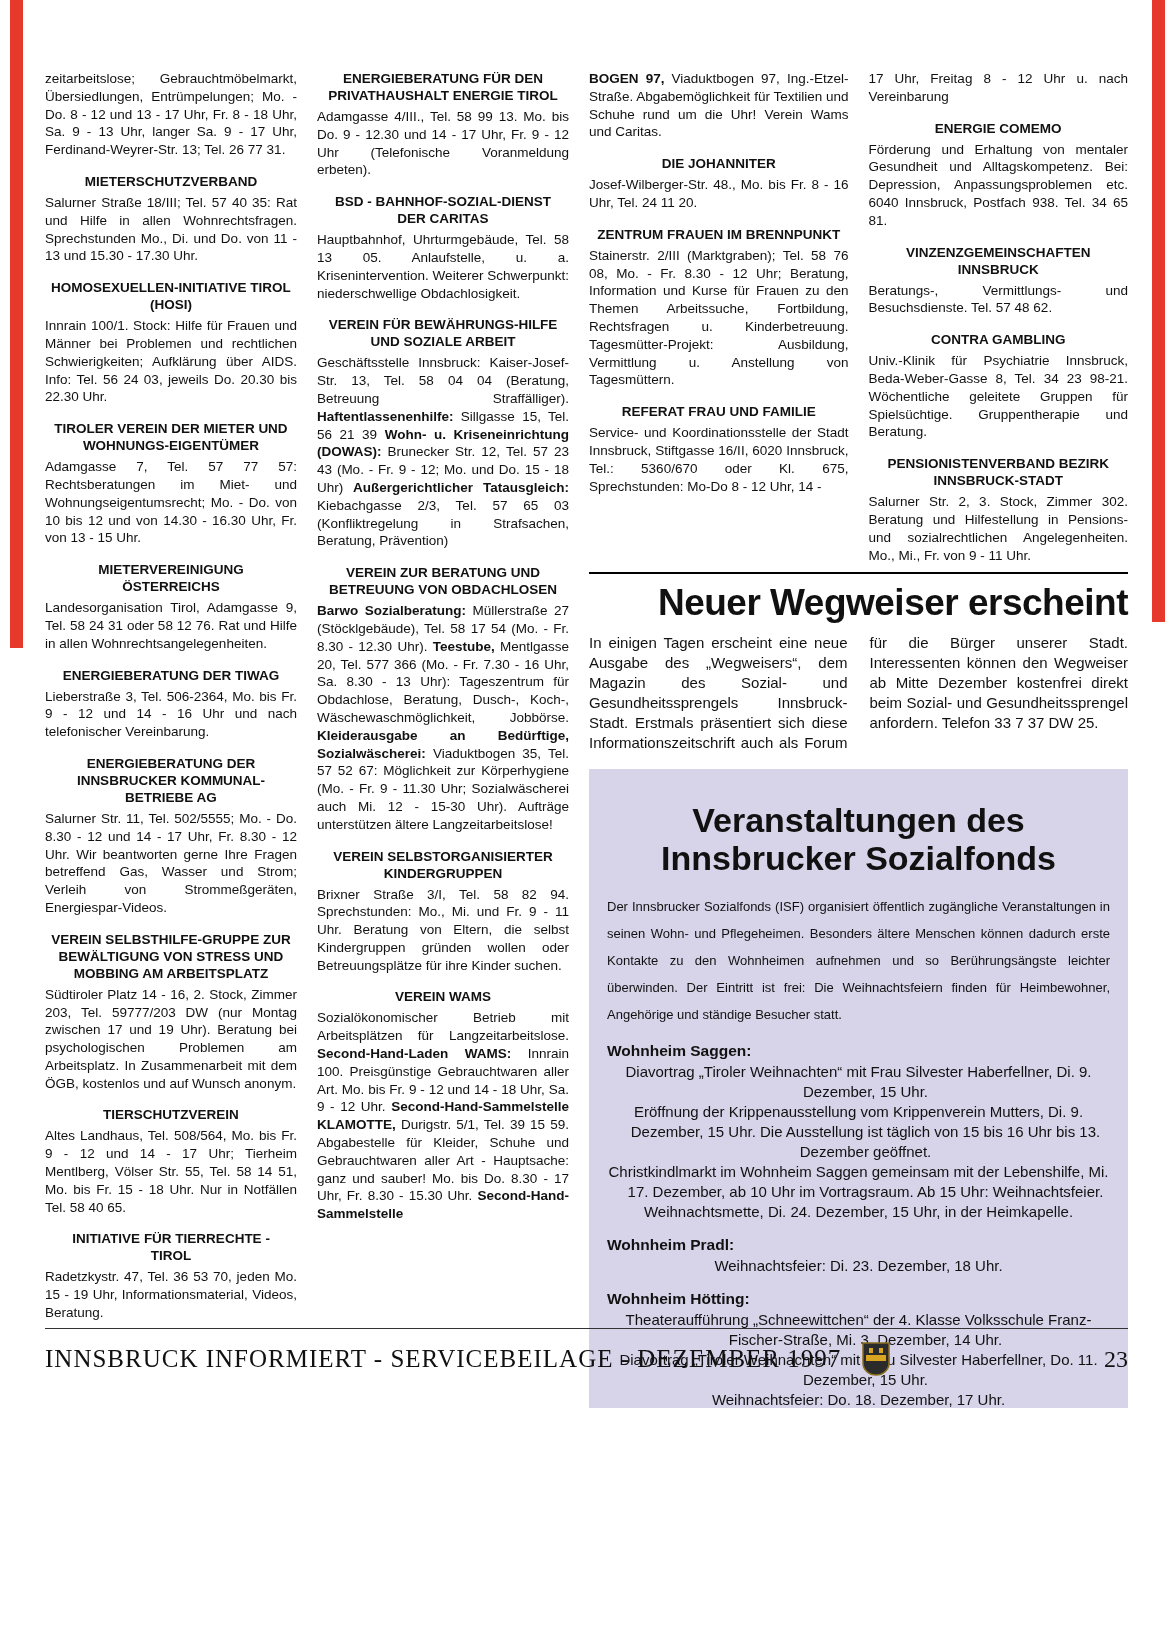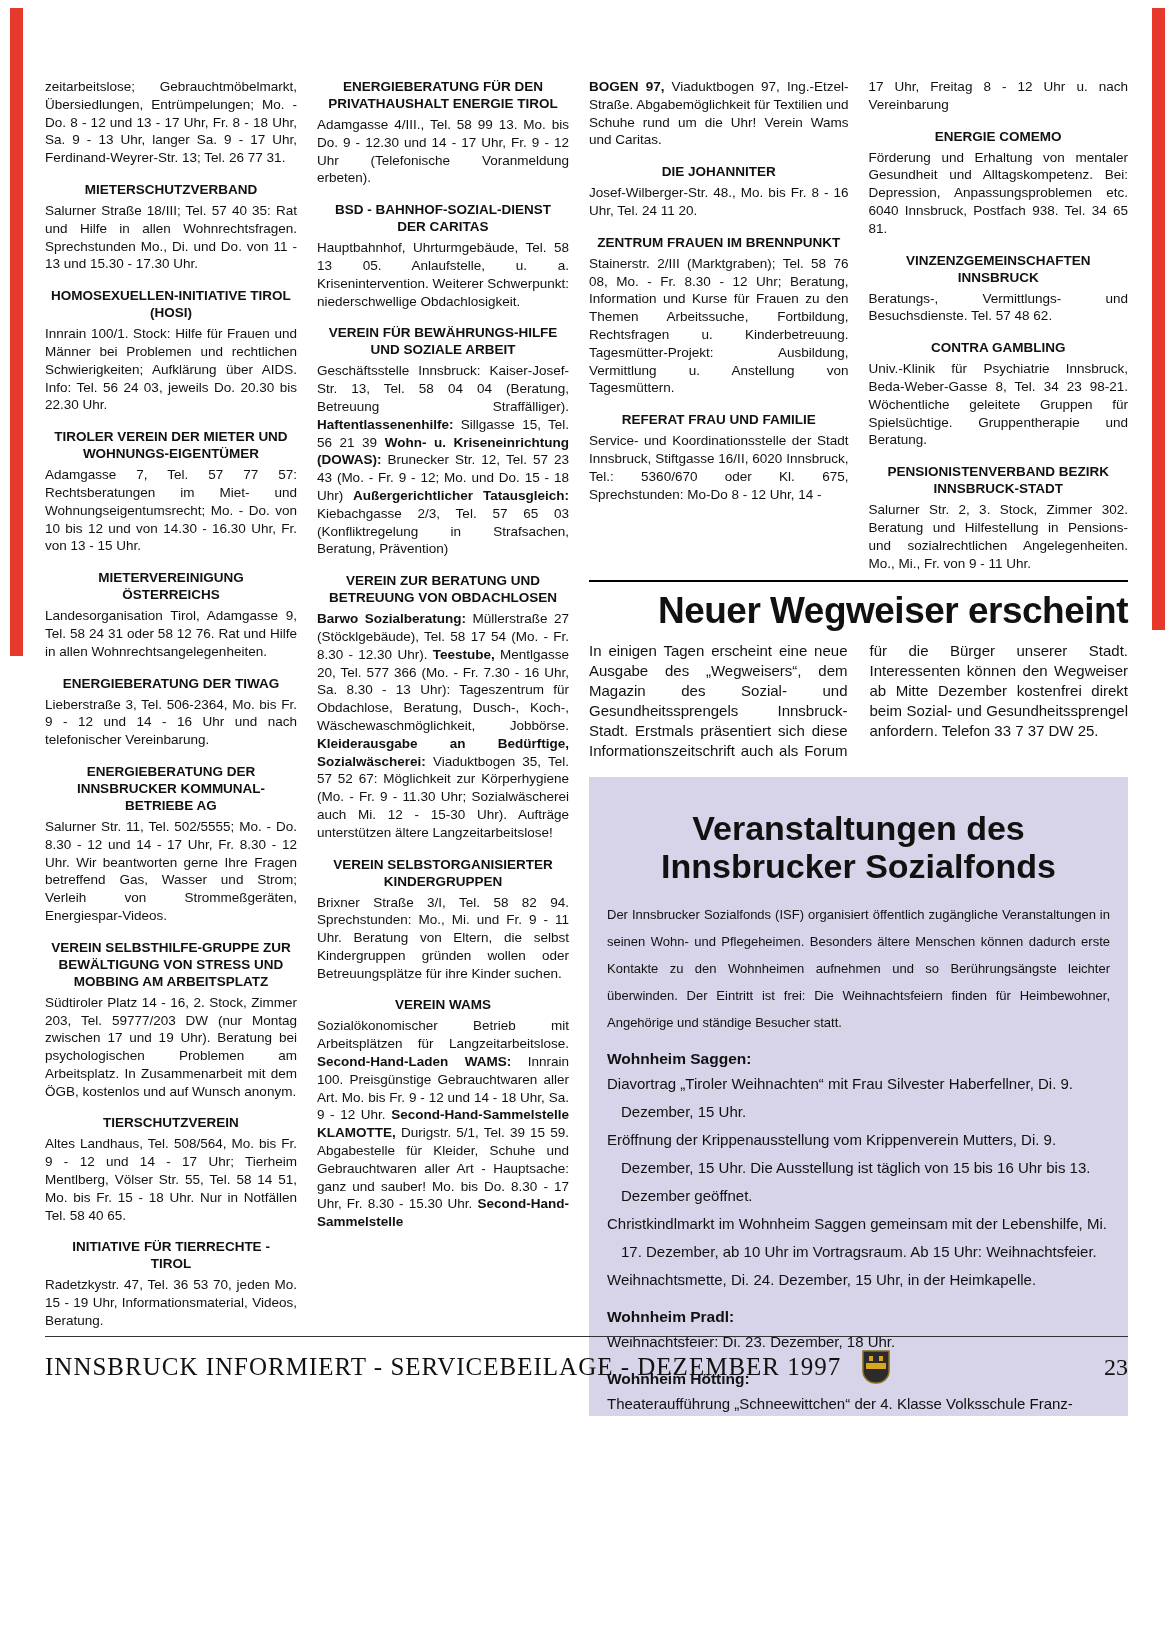--- a/index.html
+++ b/index.html
@@ -1,18 +1,18 @@
 <!DOCTYPE html>
 <html lang="de"><head>
 <meta charset="utf-8">
 <style>
   * { margin:0; padding:0; box-sizing:border-box; }
   html,body { background:#ffffff; }
   body { font-family:"Liberation Sans", sans-serif; color:#111; }
-  .page { position:relative; width:1173px; height:1408px; margin:8px auto; background:#fff; overflow:hidden; }
+  .page { position:relative; width:1173px; height:1408px; margin:0 auto; background:#fff; overflow:hidden; }
 
   .red-bar { position:absolute; top:0; width:13px; background:#e6392c; }
   .red-bar.left { left:10px; height:648px; }
   .red-bar.right { right:8px; height:622px; }
 
   .content { position:absolute; top:70px; left:45px; right:45px; display:flex; gap:20px; }
   .col { flex:0 0 252px; width:252px; }
   .right-region { flex:1 1 auto; display:flex; flex-direction:column; min-width:0; }
   .top-row { display:flex; gap:20px; }
   .top-row .col { flex:1 1 0; width:auto; }
@@ -24,21 +24,21 @@
 
   .article { margin-top:8px; border-top:2px solid #000; padding-top:8px; }
   .article-headline { font-size:37px; line-height:1.05; font-weight:bold; letter-spacing:-0.5px; margin:2px 0 10px;text-align:right; }
   .article-body { column-count:2; column-gap:22px; font-size:15px; line-height:20px; text-align:justify; }
 
   .event-box { margin-top:16px; background:#d7d3e9; padding:28px 18px 18px; }
   .box-title { text-align:center; font-size:34px; line-height:1.12; font-weight:bold; margin:4px 0 16px; }
   .box-intro { font-size:13px; line-height:27px; text-align:justify; margin-bottom:6px; }
   .box-section { margin-top:14px; }
   .box-section-heading { font-size:15.5px; font-weight:bold; margin-bottom:2px; }
-  .box-item { font-size:15px; line-height:28px; padding-left:14px; text-indent:-14px; text-align:left; }
+  .box-item { font-size:15px; line-height:20px; padding-left:14px; text-indent:-14px; text-align:center; }
 
   .footer { position:absolute; left:45px; right:45px; bottom:32px; }
   .footer-rule { border-top:1.5px solid #333; margin-bottom:13px; }
   .footer-row { display:flex; align-items:center; font-family:"Liberation Serif", serif; }
   .footer-title { font-size:25px; letter-spacing:1px; white-space:nowrap; }
   .crest { margin-left:20px; display:inline-flex; }
   .footer-page { margin-left:auto; font-size:24px; }
 </style>
 </head>
 <body>

